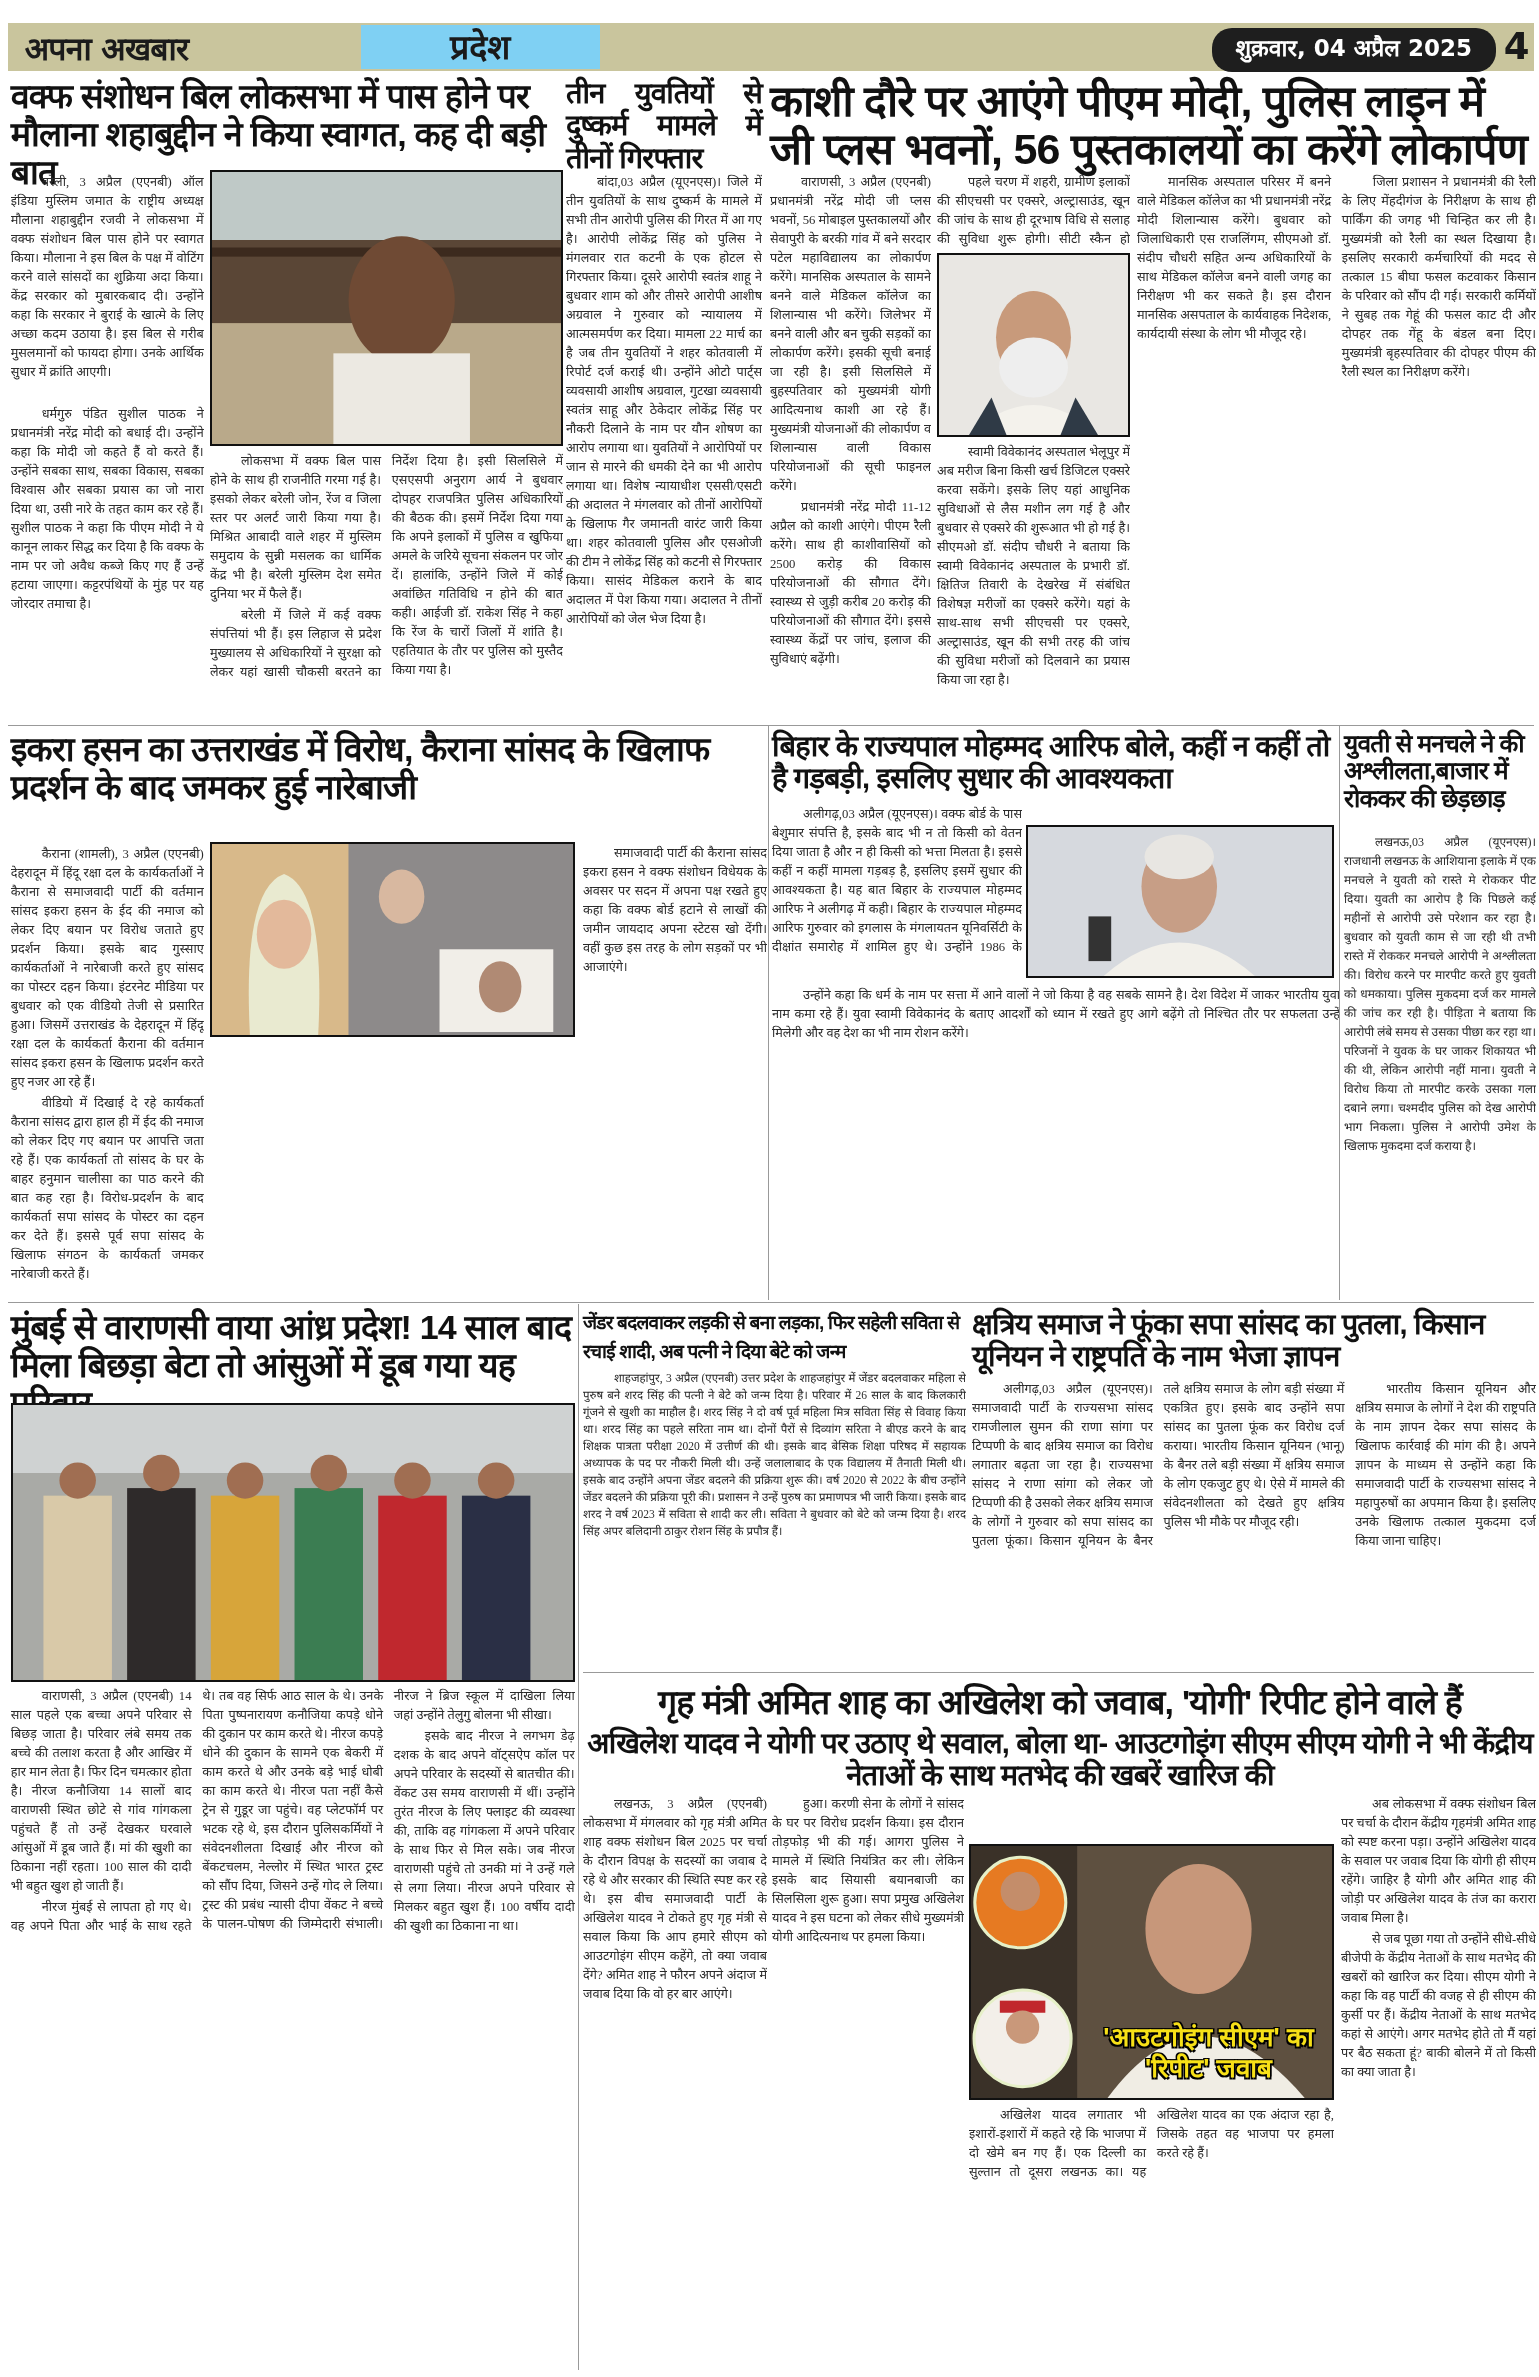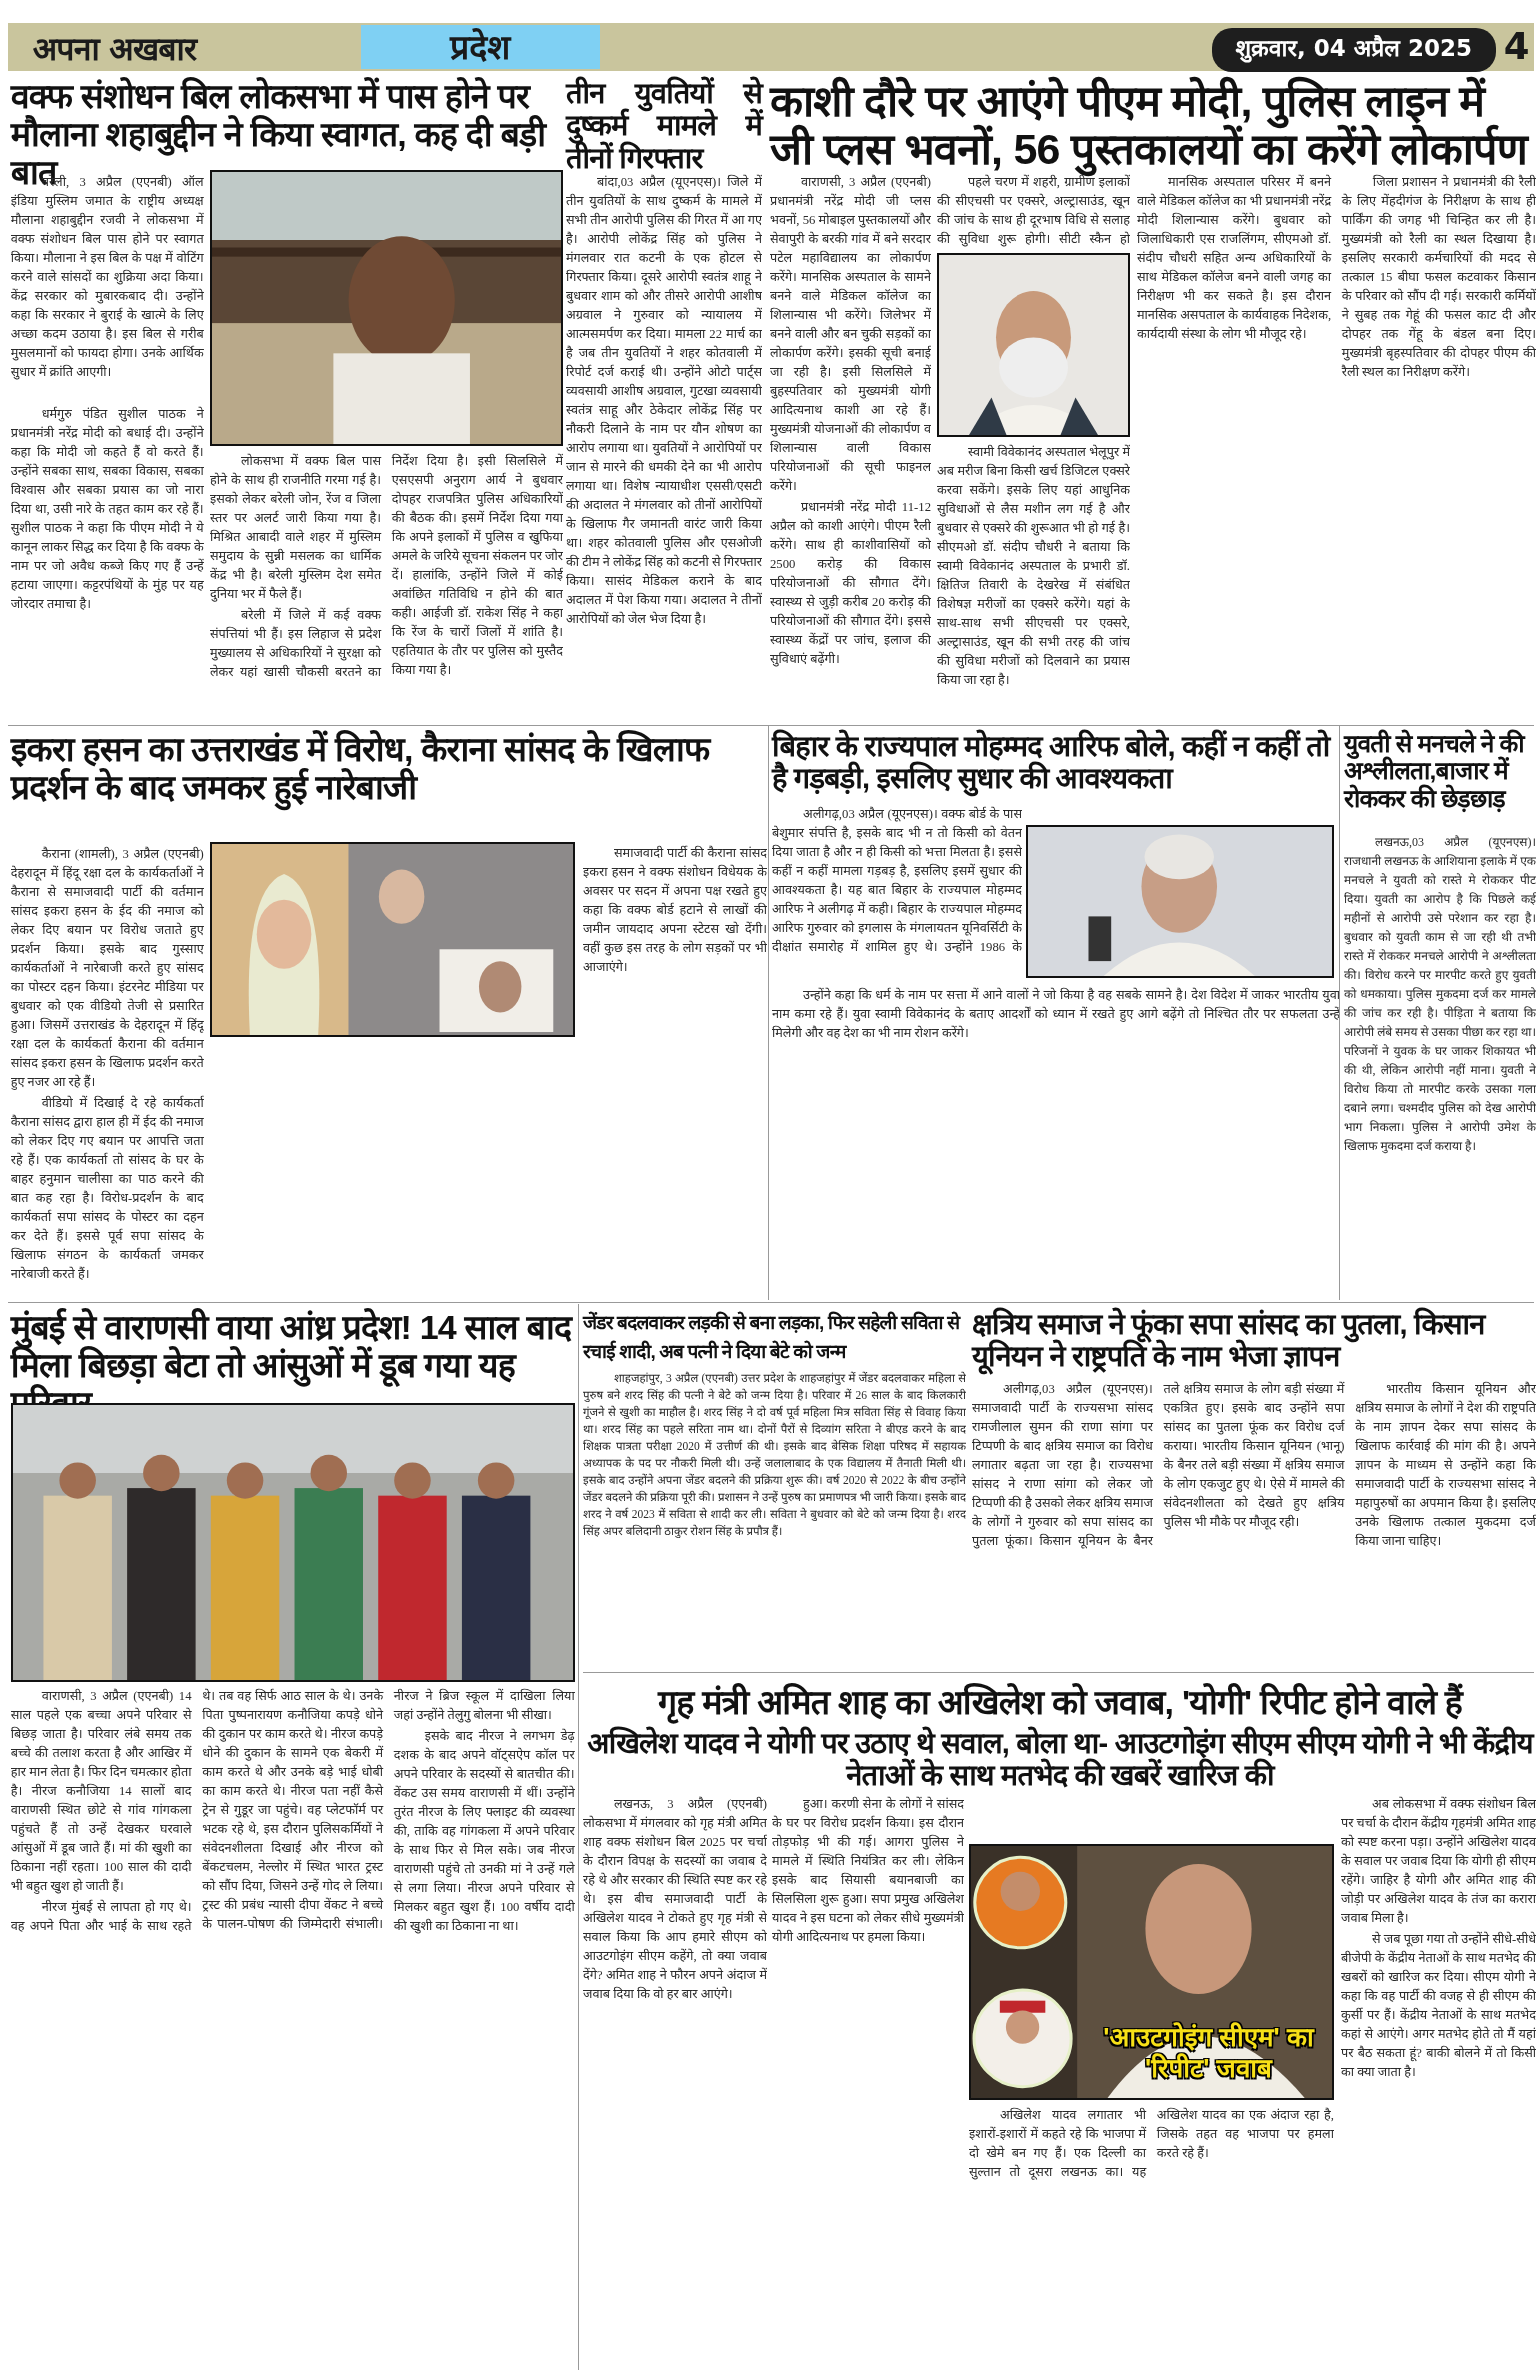--- a/index.html
+++ b/index.html
@@ -1,20 +1,20 @@
 <!DOCTYPE html>
 <html style="font-size:12.3px"><head>
 <meta charset="utf-8">
 <style>
   * { box-sizing: border-box; margin: 0; padding: 0; }
   html, body { width: 1540px; height: 2377px; background: #ffffff; overflow: hidden; }
   body { font-family: "DejaVu Sans", sans-serif; color: #1a1a1a; position: relative; }
 
   .masthead { position: absolute; left: 7.7px; top: 23px; width: 1526px; height: 48px; background: #c9c59d; }
-  .mast-name { position: absolute; left: 17px; top: 3.1px; font-size: 32px; font-weight: bold; color: #1b1b1b; letter-spacing: -0.8px; font-family: "DejaVu Sans", sans-serif; margin-left: 8px; }
+  .mast-name { position: absolute; left: 17px; top: 3.1px; font-size: 32px; font-weight: bold; color: #1b1b1b; letter-spacing: -0.8px; font-family: "DejaVu Sans", sans-serif; }
   .mast-section { position: absolute; left: 337px; top: 1.5px; width: 239px; height: 44px; background: #7fd0f3; text-align: center; font-size: 34px; font-weight: bold; line-height: 44px; margin-left: 16px; }
   .mast-date { position: absolute; left: 1204px; top: 4.6px; width: 284px; height: 44px; background: #1e1e1e; color: #fff; border-radius: 20px; font-size: 23px; font-weight: bold; line-height: 41px; text-align: center; }
   .mast-page { position: absolute; left: 1496px; top: 1.5px; font-size: 37px; font-weight: bold; }
 
   .hl { position: absolute; font-family: "Liberation Sans", sans-serif; font-weight: bold; color: #111; line-height: 1.12; letter-spacing: -0.8px; }
   .hl-xl { font-size: 43px; }
   .hl-l { font-size: 34px; }
   .hl-m { font-size: 29px; }
   .hl-s { font-size: 24.5px; }
 

